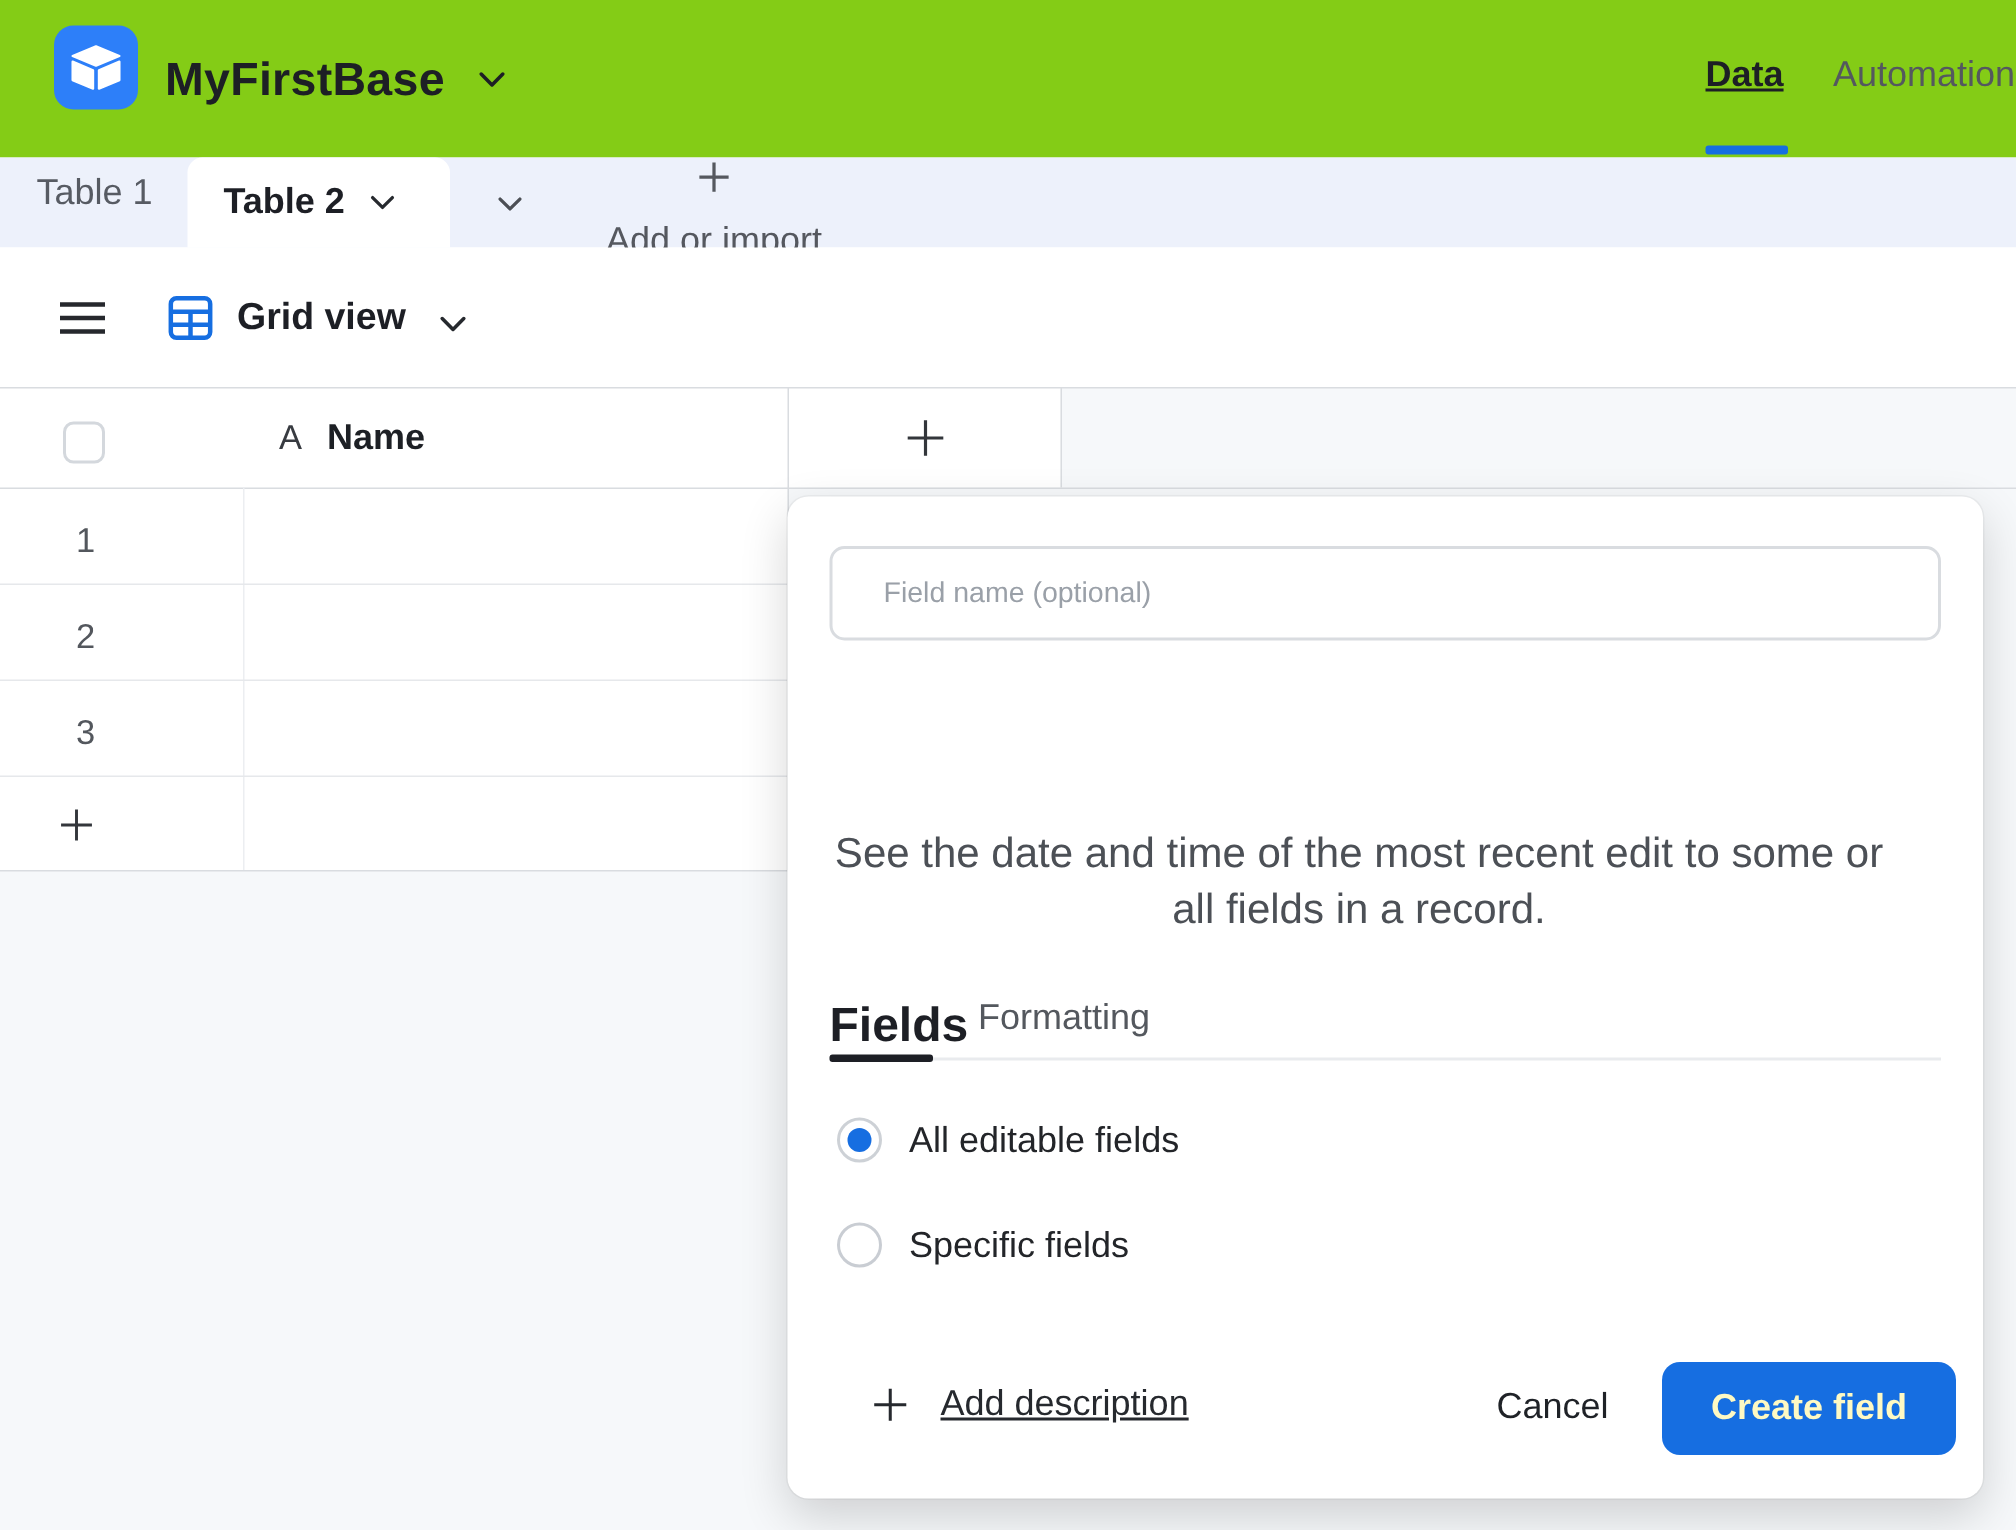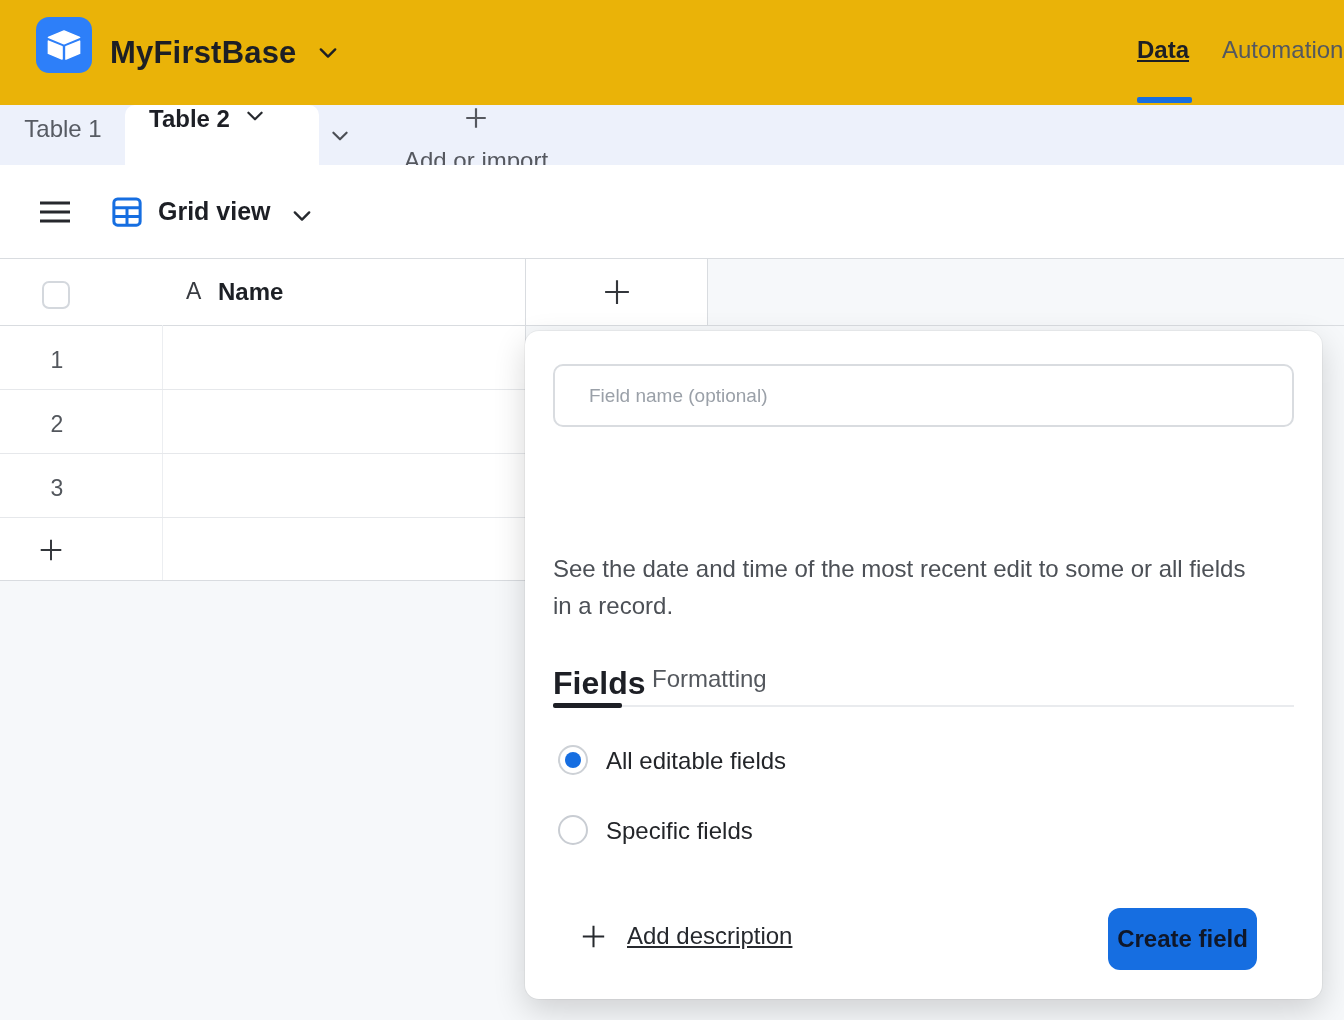--- a/index.html
+++ b/index.html
@@ -2,38 +2,38 @@
 <html><head>
 <meta charset="utf-8">
 <style>
   * { margin:0; padding:0; box-sizing:border-box; }
   html,body { width:1344px; height:1020px; }
   body { position:relative; overflow:hidden; background:#fff;
          font-family:"Liberation Sans", sans-serif; color:#1d1f25; }
   .abs { position:absolute; }
 
   
-  .app-header { left:0; top:0; width:1344px; height:105px; background:#eab308; }
+  .app-header { left:0; top:0; width:1344px; height:105px; background:#84cc16; }
   .logo { left:36px; top:17px; width:56px; height:56px; border-radius:13px;
           display:flex; align-items:center; justify-content:center; }
   .base-title { left:110px; top:0; height:105px; display:flex; align-items:center;
                 font-size:31px; font-weight:700; letter-spacing:.2px; }
   .title-chev { left:316px; top:41px; }
   .nav-data { left:1137px; top:0; height:100px; display:flex; align-items:center;
               font-size:24px; font-weight:700; color:#1d1f25;text-decoration:underline; }
   .nav-auto { left:1222px; top:0; height:100px; display:flex; align-items:center;
               font-size:24px; color:#54585f; white-space:nowrap; }
   .nav-underline { left:1137px; top:97px; width:55px; height:6px; border-radius:2px; }
 
   
   .tabbar { left:0; top:105px; width:1344px; height:60px; background:#edf1fb; }
   .tab-inactive { left:0; top:105px; width:126px; height:47px; display:flex; align-items:center;
                   justify-content:center; font-size:24px; color:#575b63; }
-  .tab-active { left:125px; top:105px; width:194px; height:60px; background:#fff;
-                border-radius:10px 10px 0 0; display:flex; padding-left:24px; }
+  .tab-active { left:125px; top:105px; width:175px; height:60px; background:#fff;
+                border-radius:10px 10px 0 0; display:flex; align-items:center; padding-left:24px; }
   .tab-active .lbl { font-size:24px; font-weight:700; color:#1d1f25; margin-right:14px; }
   .tab-list-chev { left:323px; top:125px; width:34px; height:22px; display:flex; align-items:center; justify-content:center; }
   .add-import { left:404px; top:105px; height:60px; display:flex; align-items:center; gap:16px;
                 font-size:24px; color:#55585f;flex-direction:column; }
 
   
   .toolbar { left:0; top:165px; width:1344px; height:93px; background:#fff; }
   .hamburger { left:40px; top:200px; }
   .gridicon { left:112px; top:197px; }
   .view-name { left:158px; top:165px; height:93px; display:flex; align-items:center;
@@ -63,36 +63,36 @@
   .dlg-input { left:28px; top:33px; width:741px; height:63px; border:2px solid #d9dce0;
                border-radius:10px; font-size:19px; color:#1d1f25; padding:0 34px; outline:none;
                font-family:"Liberation Sans", sans-serif; background:#fff; }
   .dlg-input::placeholder { color:#9aa0a8; opacity:1; }
   .dlg-select { left:28px; top:129px; width:741px; height:63px; border:2px solid #d9dce0;
                 border-radius:10px; background:#fff; box-shadow:0 1px 3px rgba(0,0,0,.06);
                 display:flex; align-items:center; }
   .dlg-select .txt { font-size:24px; color:#1f2126; margin-left:14px; }
   .dlg-select .cal { margin-left:22px; }
   .dlg-select .chevwrap { margin-left:auto; margin-right:24px; }
-  .dlg-desc { left:28px; top:219px; width:706px; font-size:24px; line-height:37px; color:#4c5056; }
+  .dlg-desc { left:28px; top:219px; width:706px; font-size:28px; line-height:37px; color:#4c5056;text-align:center; }
   .dlg-tab-fields { left:28px; top:334px; font-size:32px; font-weight:700; color:#1d1f25; }
   .dlg-tab-formatting { left:127px; top:334px; font-size:24px; color:#54585e; }
   .tab-line-light { left:28px; top:374px; width:741px; height:2px; background:#e9ebee; }
   .tab-line-dark { left:28px; top:372px; width:69px; height:5px; background:#1d1f25; border-radius:2px; }
   .radio { width:30px; height:30px; border-radius:50%; background:#fff; }
   .radio.sel { border:2px solid #cdd1d6; display:flex; align-items:center; justify-content:center; }
   .radio.sel .dot { width:16px; height:16px; border-radius:50%; }
   .radio.unsel { border:2px solid #c9cdd3; }
   .radio-lbl { font-size:24px; color:#232529; }
   .footer-add { left:55px; top:591px; display:flex; align-items:center; gap:20px;
                 font-size:24px; color:#26292e;text-decoration:underline; }
   .cancel-btn { left:447px; top:577px; width:126px; height:60px; display:flex; align-items:center;
                 justify-content:center; font-size:24px; color:#1f2227; }
-  .create-btn { left:583px; top:577px; width:149px; height:62px; border-radius:12px; border:none;
-                color:#0f172a; font-size:24px; font-weight:700; display:flex; align-items:center;
+  .create-btn { left:583px; top:577px; width:196px; height:62px; border-radius:12px; border:none;
+                color:#fef9c3; font-size:24px; font-weight:700; display:flex; align-items:center;
                 justify-content:center; font-family:"Liberation Sans", sans-serif; }
   svg { display:block; }
 </style>
 </head>
 <body>
 
 <div class="abs app-header">
   <div class="abs logo" style="background:#2d7ff9;">
     <svg width="40" height="36" viewBox="0 0 26 24">
       <g fill="#ffffff" stroke="#ffffff" stroke-width="1" stroke-linejoin="round">
@@ -209,14 +209,15 @@
   <div class="abs radio-lbl" style="left:81px;top:486px;">Specific fields</div>
 
   <div class="abs footer-add">
     <span>
       <svg width="27" height="27" viewBox="0 0 24 24">
           <path d="M12 2.5v19 M2.5 12h19" stroke="#26292e" stroke-width="1.8" fill="none"></path>
         </svg>
     </span>
     <span>Add description</span>
   </div>
+  <div class="abs cancel-btn">Cancel</div>
   <button class="abs create-btn" style="background:#166ee1;">Create field</button>
 </div>
 
 </body></html>

